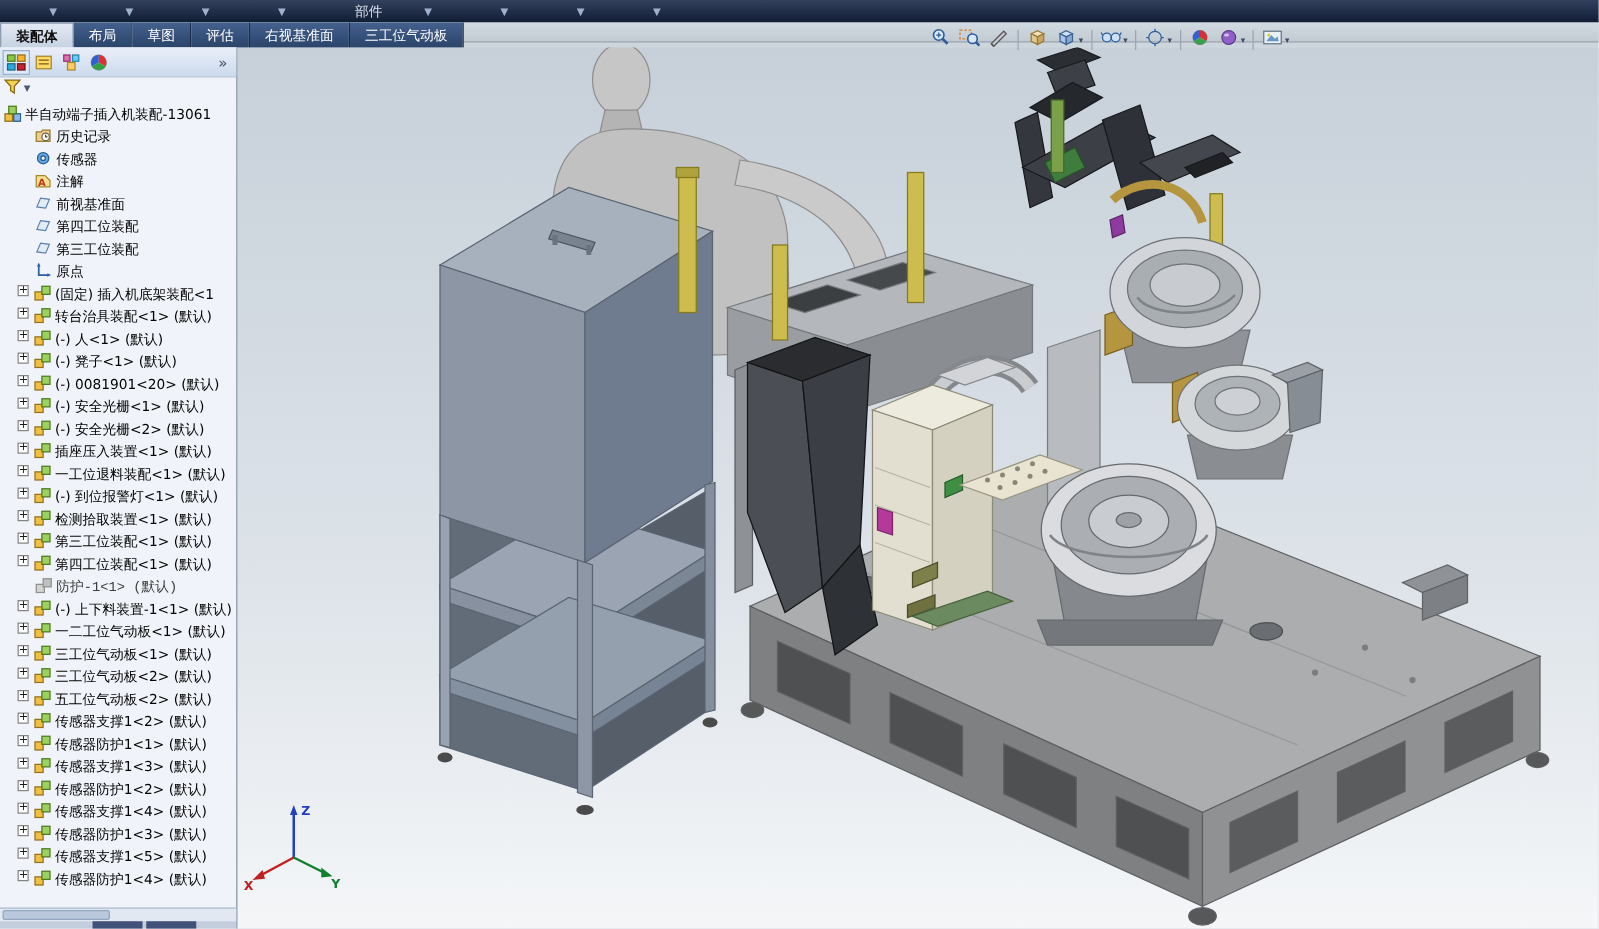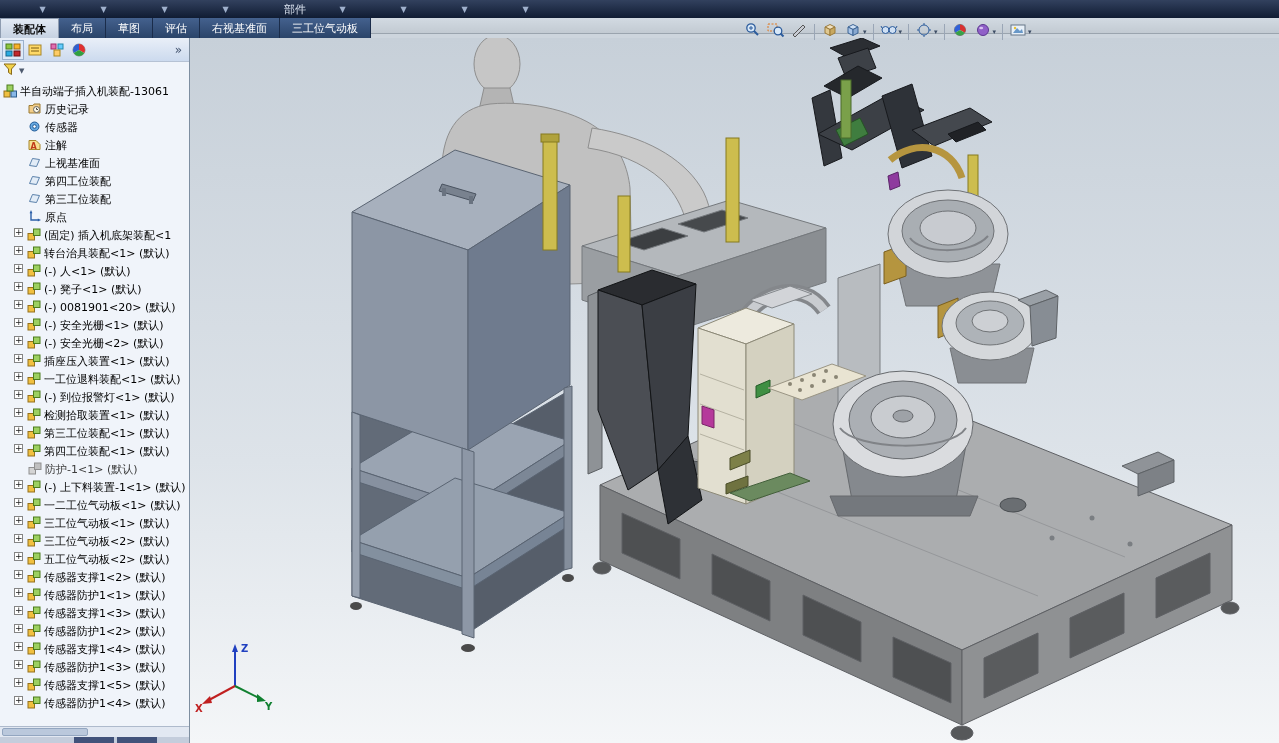--- a/index.html
+++ b/index.html
@@ -27,21 +27,21 @@
   .panel-chevron{margin-left:auto;color:#43546f;font-size:12px;padding:0 5px;cursor:pointer;}
   .filter-row{height:17px;display:flex;align-items:center;padding:1px 3px;}
   .filter-arrow{font-size:7px;color:#4e5a6e;margin-left:2px;cursor:pointer;}
   .tree{position:absolute;top:44px;bottom:17px;left:0;right:0;overflow:hidden;padding-top:2px;}
   .tree-row{display:flex;align-items:flex-start;height:18px;white-space:nowrap;font-size:11px;color:#000;padding-left:14px;cursor:default;}
   .tree-row.root{padding-left:3px;}
   .expander{width:9px;height:9px;border:1px solid #848484;background:#fff;font-size:9px;line-height:7px;text-align:center;color:#1a1a1a;margin-right:4px;flex:none;cursor:pointer;}
   .expander-sp{width:14px;flex:none;}
   .ticon{width:17px;flex:none;display:inline-flex;align-items:center;}
   .tlabel{overflow:hidden;}
-  .suppressed .tlabel{color:#3c3c3c;}
+  .suppressed .tlabel{color:#3c3c3c;font-family:Liberation Mono, monospace;}
   .panel-hscroll{position:absolute;left:0;bottom:6px;height:11px;width:189px;background:#e2e8f2;border-top:1px solid #aebacc;}
   .thumb{position:absolute;left:2px;top:1px;width:86px;height:8px;background:#bac8dc;border:1px solid #93a6c0;border-radius:2px;cursor:pointer;}
   .bottom-stubs{position:absolute;left:0;bottom:0;height:6px;width:189px;background:#c4cddc;display:flex;gap:3px;padding-left:74px;}
   .stub{width:40px;height:6px;background:#41527a;cursor:pointer;}
 
   
   .viewport{position:absolute;left:190px;top:38px;width:1089px;height:705px;}
 
   
   .hud{position:absolute;left:742px;top:21px;display:flex;align-items:center;gap:1px;z-index:5;}
@@ -164,21 +164,21 @@
           </span>
           <span class="tlabel">注解</span>
         </div>
         <div class="tree-row">
           <span class="expander-sp"></span>
           <span class="ticon">
             <svg width="13" height="13">
               <polygon points="1.5,9.5 4.5,2.5 11.5,3.5 8.5,10.5" fill="#dfeaf6" fill-opacity="0.85" stroke="#5c82ab"></polygon>
             </svg>
           </span>
-          <span class="tlabel">上视基准面</span>
+          <span class="tlabel">前视基准面</span>
         </div>
         <div class="tree-row">
           <span class="expander-sp"></span>
           <span class="ticon">
             <svg width="13" height="13">
               <polygon points="1.5,9.5 4.5,2.5 11.5,3.5 8.5,10.5" fill="#dfeaf6" fill-opacity="0.85" stroke="#5c82ab"></polygon>
             </svg>
           </span>
           <span class="tlabel">第四工位装配</span>
         </div>

